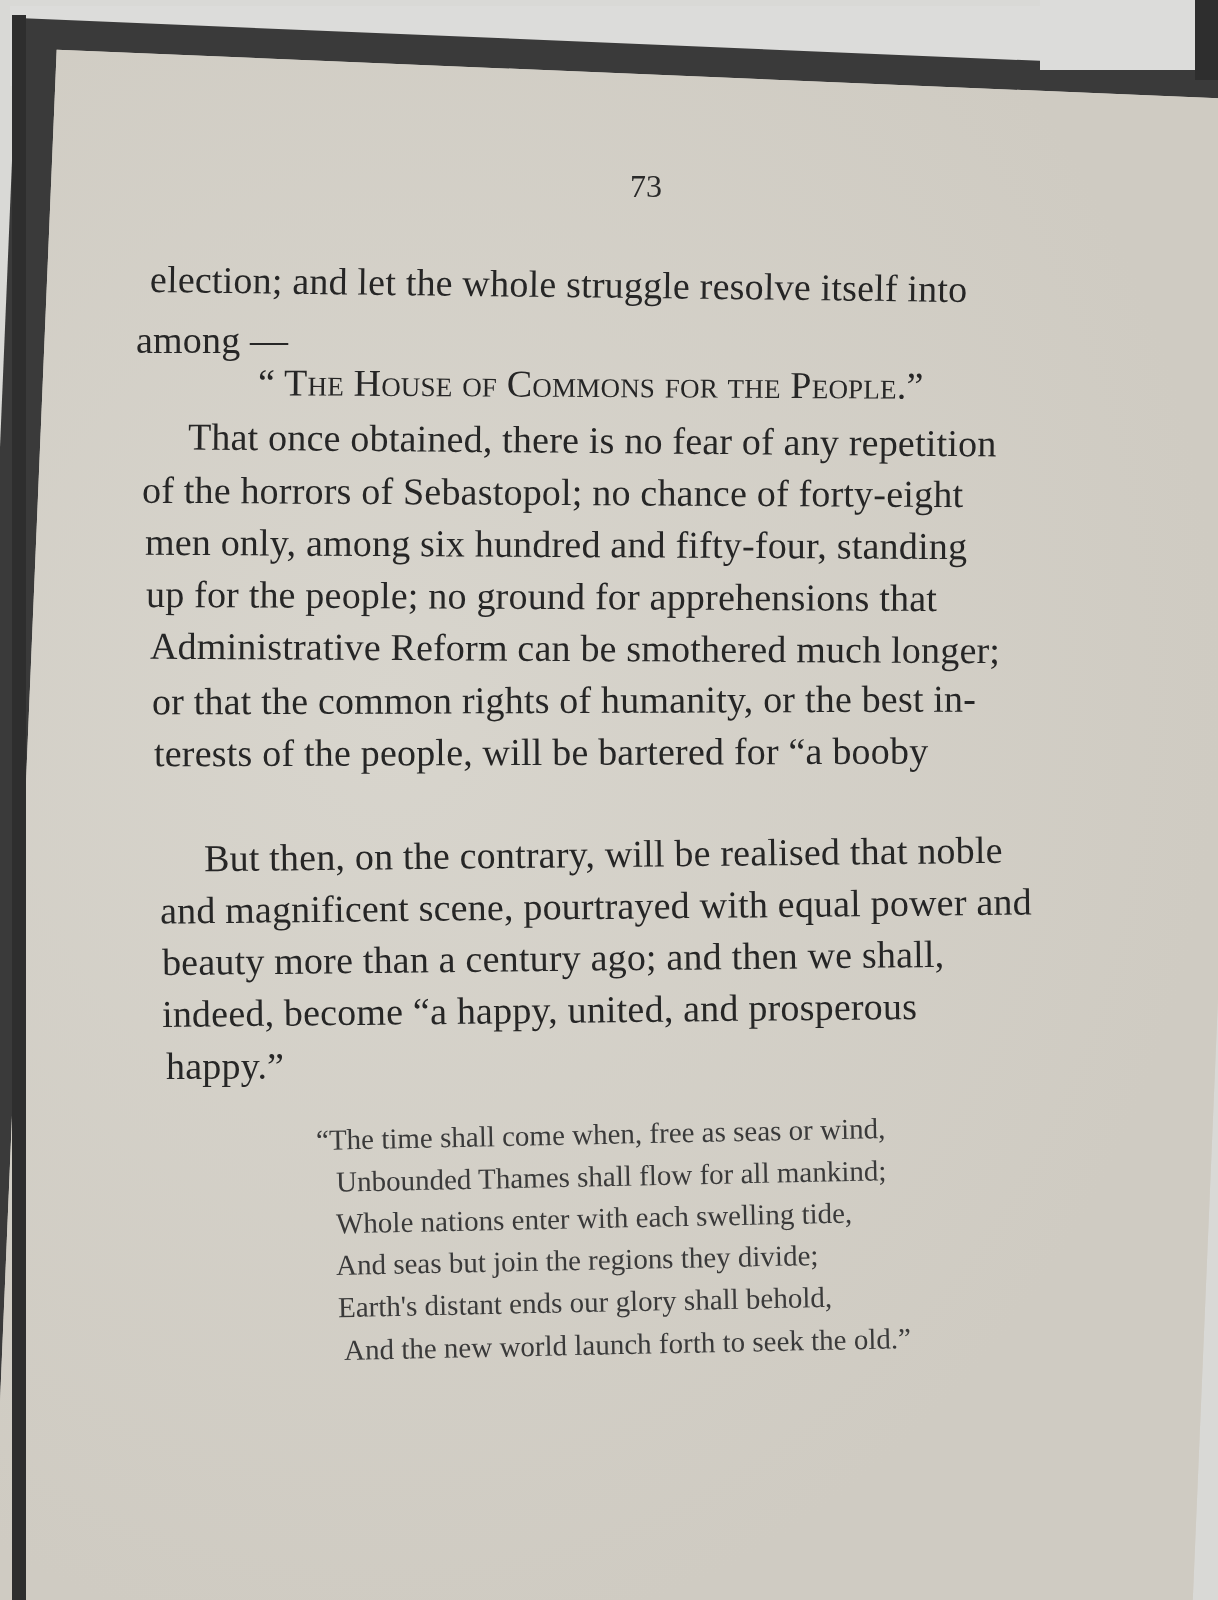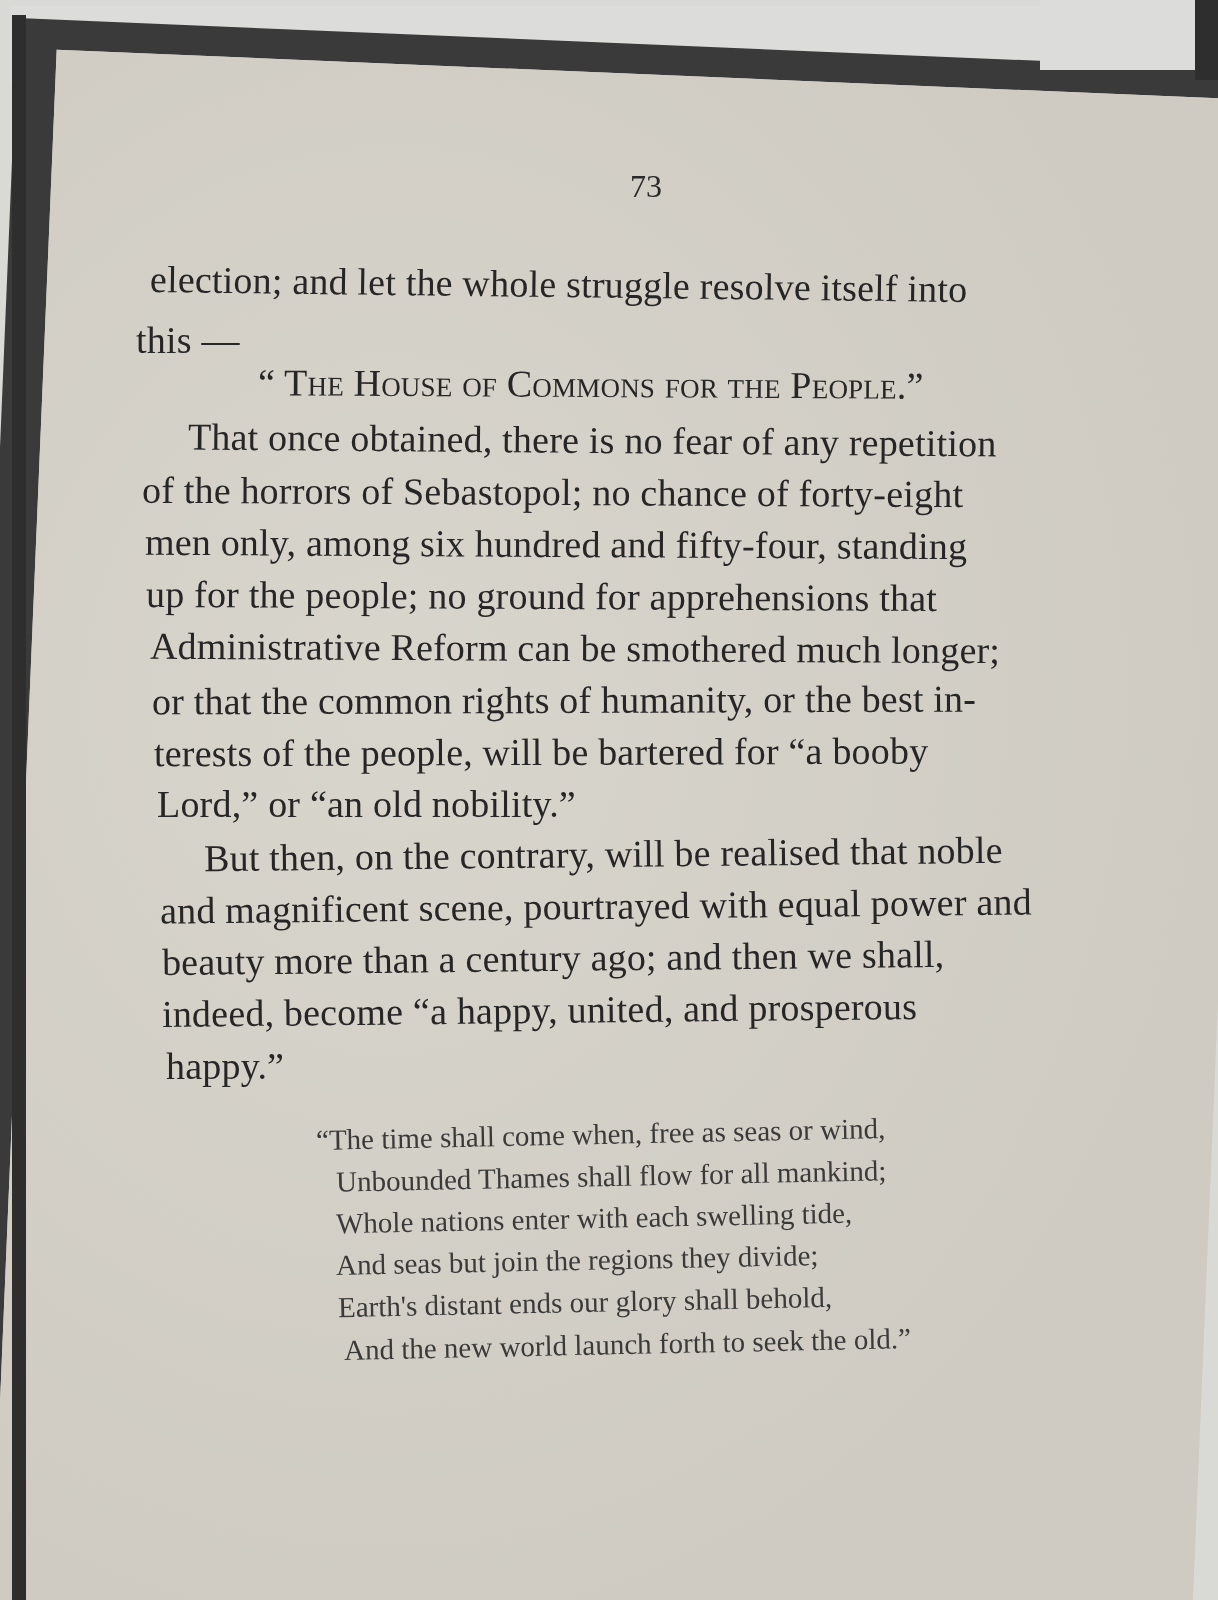--- a/index.html
+++ b/index.html
@@ -59,32 +59,31 @@
   <div class="paper"></div>
 </div>
 <div class="frame-left"></div>
 <div class="bg-right-top"></div>
 <div class="frame-right"></div>
 
 <div class="content">
   <div class="page-number">73</div>
 
   <div class="line" style="left:150px;top:262px;transform:rotate(0.7deg);">election; and let the whole struggle resolve itself into</div>
-  <div class="line" style="left:136px;top:318px;">this —</div>
+  <div class="line" style="left:136px;top:318px;">among —</div>
 
   <div class="line sc" style="left:258px;top:362px;transform:rotate(0.3deg);">“ The House of Commons for the People.”</div>
 
   <div class="line" style="left:188px;top:418px;transform:rotate(0.5deg);">That once obtained, there is no fear of any repetition</div>
   <div class="line" style="left:142px;top:470px;transform:rotate(0.3deg);">of the horrors of Sebastopol; no chance of forty-eight</div>
   <div class="line" style="left:145px;top:522px;transform:rotate(0.3deg);">men only, among six hundred and fifty-four, standing</div>
   <div class="line" style="left:146px;top:574px;transform:rotate(0.3deg);">up for the people; no ground for apprehensions that</div>
   <div class="line" style="left:150px;top:626px;transform:rotate(0.3deg);">Administrative Reform can be smothered much longer;</div>
   <div class="line" style="left:152px;top:678px;transform:rotate(-0.2deg);">or that the common rights of humanity, or the best in-</div>
   <div class="line" style="left:154px;top:730px;transform:rotate(-0.2deg);">terests of the people, will be bartered for “a booby</div>
-  <div class="line" style="left:157px;top:782px;">Lord,” or “an old nobility.”</div>
 
   <div class="line" style="left:204px;top:832px;transform:rotate(-0.6deg);">But then, on the contrary, will be realised that noble</div>
   <div class="line" style="left:160px;top:884px;transform:rotate(-0.6deg);">and magnificent scene, pourtrayed with equal power and</div>
   <div class="line" style="left:162px;top:936px;transform:rotate(-0.6deg);">beauty more than a century ago; and then we shall,</div>
   <div class="line" style="left:162px;top:988px;transform:rotate(-0.6deg);">indeed, become “a happy, united, and prosperous</div>
   <div class="line" style="left:166px;top:1044px;">happy.”</div>
 
   <div class="verse" style="left:316px;top:1118px;transform:rotate(-1.2deg);">“The time shall come when, free as seas or wind,</div>
   <div class="verse" style="left:336px;top:1160px;transform:rotate(-1.2deg);">Unbounded Thames shall flow for all mankind;</div>
   <div class="verse" style="left:336px;top:1202px;transform:rotate(-1.2deg);">Whole nations enter with each swelling tide,</div>

